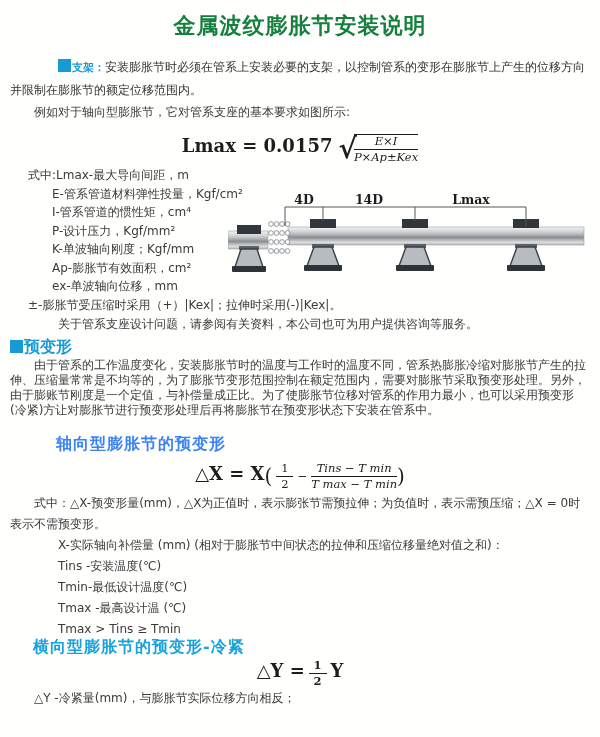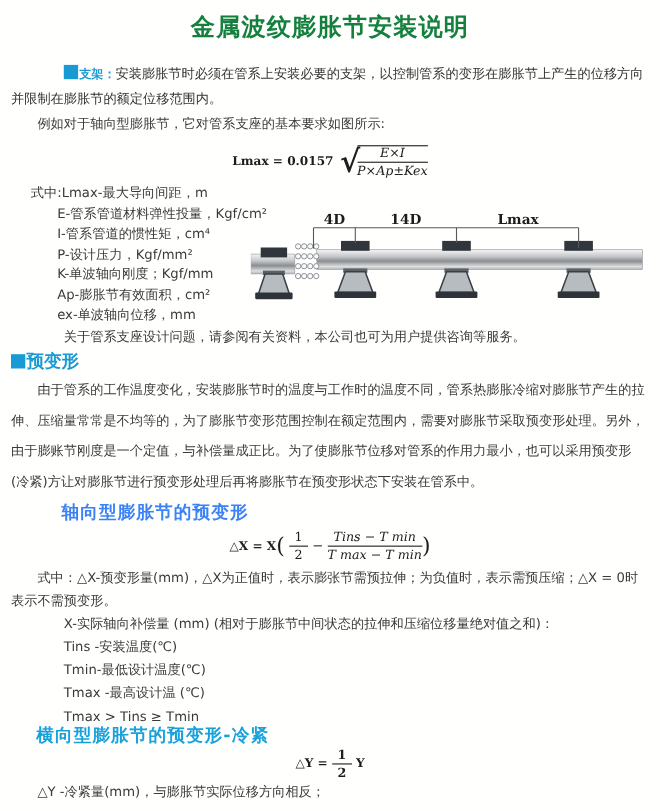--- a/index.html
+++ b/index.html
@@ -20,36 +20,36 @@
   .h-inline{ color:#189bd5; font-weight:bold; font-size:11px; }
   .sq{
     display:inline-block; width:13px; height:13px; background:#189bd5;
     vertical-align:-1px; margin-right:1px;
   }
   .p-example{ margin:0 10px; line-height:22px; text-indent:24px; }
 
   
   .formula{ text-align:center; font-family:"DejaVu Serif","Liberation Serif",serif; color:#1d1d1d; }
   .f1{ margin-top:4px; height:38px; line-height:38px; }
-  .f-bold{ font-weight:bold; font-size:11px; }
+  .f-bold{ font-weight:bold; font-size:18px; }
   .radical{ font-size:28px; font-weight:bold; vertical-align:middle; margin:0 -3px 0 6px; }
   .fr{ display:inline-block; vertical-align:middle; font-size:11.5px; line-height:13px; }
   .fr .n{ display:block; border-bottom:1px solid #1d1d1d; padding:0 5px 1px 5px; }
   .fr .d{ display:block; padding-top:1px; }
   .ital{ font-style:italic; }
   .radfr{ border-top:1.6px solid #1d1d1d; }
   .paren{ font-size:20px; vertical-align:-3px; font-weight:normal; }
 
   
   .defs{ margin:1px 10px 0 28px; line-height:18.5px; }
   .defs .sub{ margin-left:24px; }
   .note-p{ margin:0 10px; line-height:20px; text-indent:48px; }
 
   .h2{ margin:4px 10px 0 10px; color:#189bd5; font-weight:bold; font-size:16px; line-height:18px; }
-  .p-body{ margin:2px 10px 4px 10px; line-height:28px; text-indent:24px; }
+  .p-body{ margin:2px 10px 16px 10px; line-height:15px; text-indent:24px; }
 
   .h3{ margin:0 10px 0 56px; color:#3b82f6; font-weight:bold; font-size:16px; line-height:20px; letter-spacing:1px;}
   .h4{ margin:-3px 10px 0 33px; color:#18a2dc; font-weight:bold; font-size:16px; line-height:19px; letter-spacing:1px;}
 
   .f2{ margin-top:2px; height:36px; line-height:36px; }
   .f3{ margin-top:2px; height:26px; line-height:26px; }
 
   .p-shizhong{ margin:1px 10px 0 10px; line-height:21px; text-indent:24px; }
   .line-ind{ margin:0 10px 0 58px; line-height:21px; }
   .line-ind2{ margin:0 10px 0 34px; line-height:21px; }
@@ -74,20 +74,21 @@
   </div>
 
   <div class="defs">
     <div>式中:Lmax-最大导向间距，m</div>
     <div class="sub">E-管系管道材料弹性投量，Kgf/cm²</div>
     <div class="sub">I-管系管道的惯性矩，cm⁴</div>
     <div class="sub">P-设计压力，Kgf/mm²</div>
     <div class="sub">K-单波轴向刚度；Kgf/mm</div>
     <div class="sub">Ap-膨胀节有效面积，cm²</div>
     <div class="sub">ex-单波轴向位移，mm</div>
+    <div>±-膨胀节受压缩时采用（+）|Kex|；拉伸时采用(-)|Kex|。</div>
   </div>
 
   <p class="note-p">关于管系支座设计问题，请参阅有关资料，本公司也可为用户提供咨询等服务。</p>
 
   <div class="h2"><span class="sq"></span><span>预变形</span></div>
 
   <p class="p-body">由于管系的工作温度变化，安装膨胀节时的温度与工作时的温度不同，管系热膨胀冷缩对膨胀节产生的拉伸、压缩量常常是不均等的，为了膨胀节变形范围控制在额定范围内，需要对膨胀节采取预变形处理。另外，由于膨账节刚度是一个定值，与补偿量成正比。为了使膨胀节位移对管系的作用力最小，也可以采用预变形(冷紧)方让对膨胀节进行预变形处理后再将膨胀节在预变形状态下安装在管系中。</p>
 
   <div class="h3">轴向型膨胀节的预变形</div>
 

